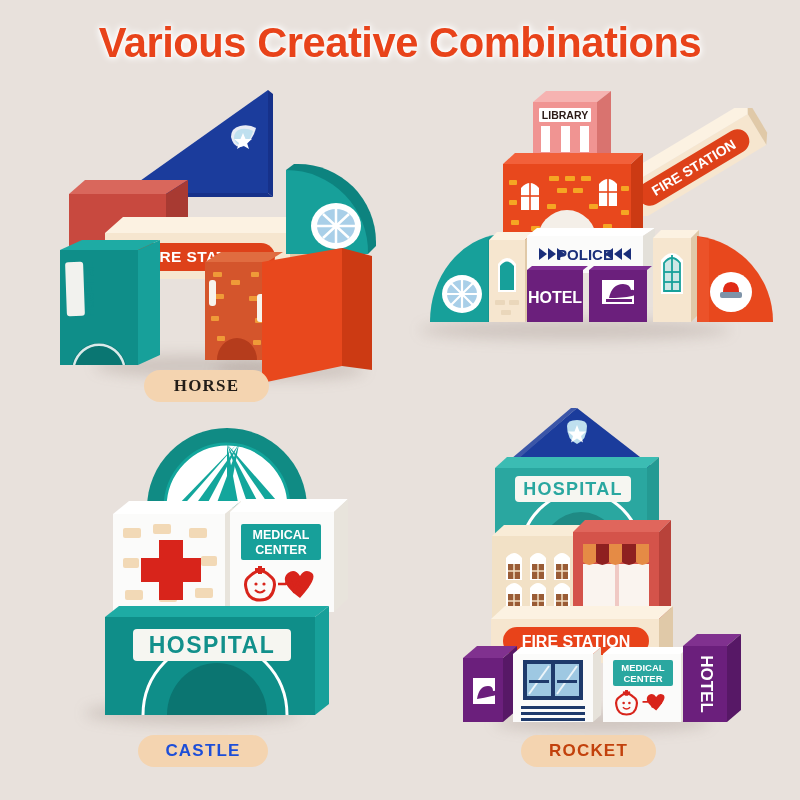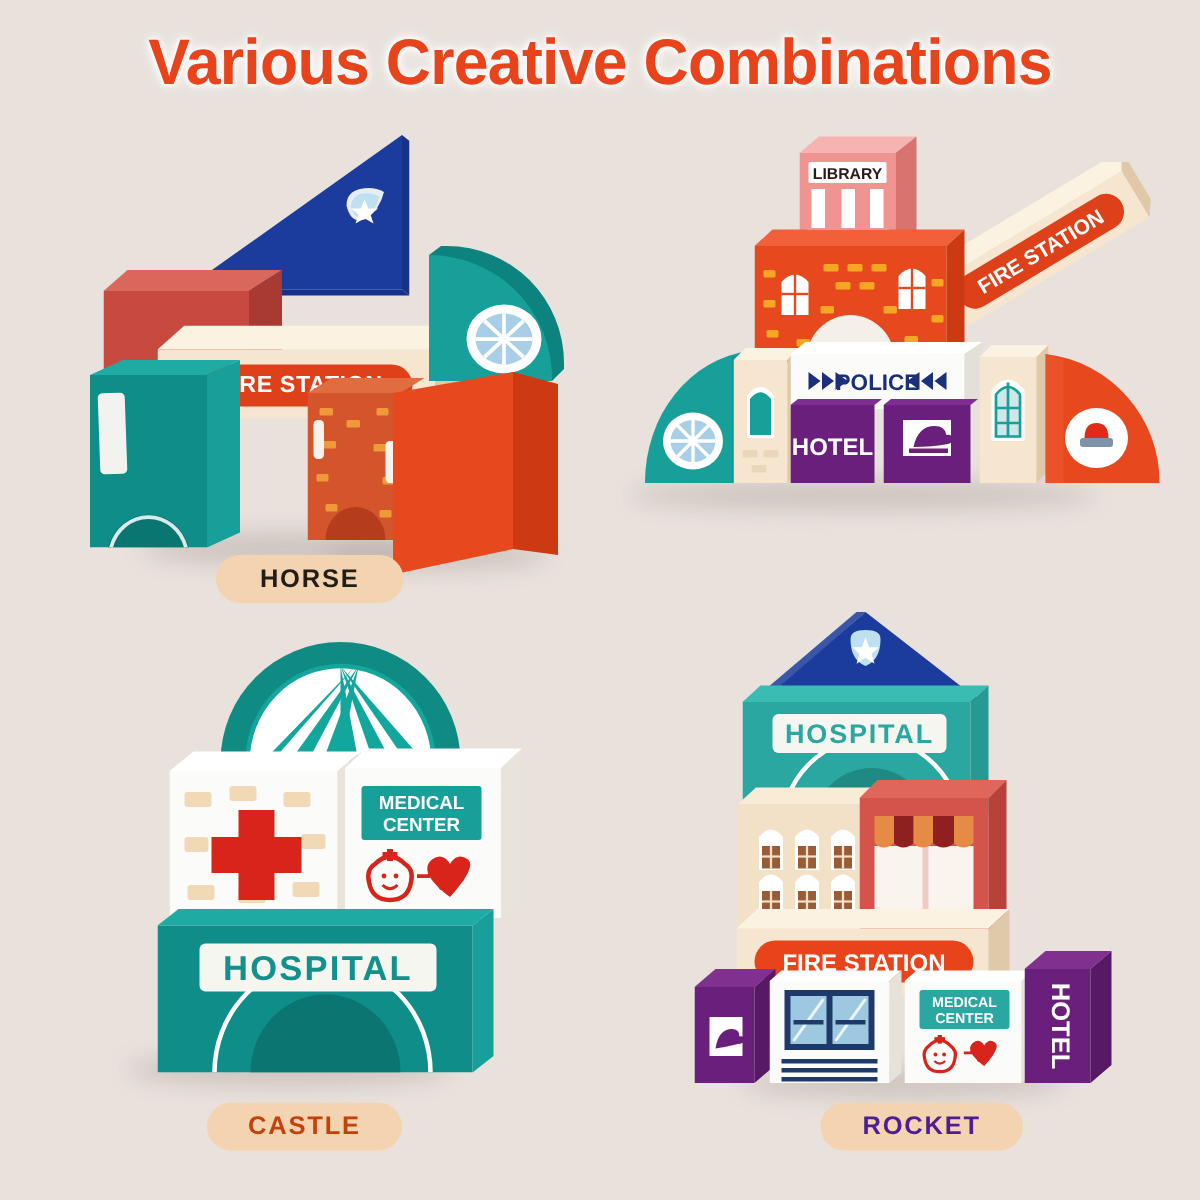--- a/index.html
+++ b/index.html
@@ -137,21 +137,21 @@
         </svg>
       </div>
 
       <div class="blk" style="left:237px;top:168px;width:110px;height:135px;">
         <svg viewBox="0 0 110 135" width="110" height="135">
           <polygon points="0,14 80,0 80,118 0,135" fill="#e8481d"></polygon>
           <polygon points="80,0 110,8 110,122 80,118" fill="#cc3a13"></polygon>
         </svg>
       </div>
 
-      <div class="label-pill" style="left: 144px; top: 290px; width: 125px; background: rgb(244, 212, 176); color: rgb(35, 29, 24);">
+      <div class="label-pill" style="left: 144px; top: 290px; width: 125px; background: rgb(244, 212, 176); color: rgb(35, 29, 24); font-family: Liberation Serif, serif;">
         <span>HORSE</span>
       </div>
     </div>
   </div>
 
   <div class="quad" id="q-tank">
     <div class="stage">
 
       <div class="sh" style="left:20px;top:240px;width:310px;height:20px;"></div>
 
@@ -379,21 +379,21 @@
           <polygon points="0,12 210,12 210,110 0,110" fill="#0f8e89"></polygon>
           <polygon points="0,12 14,1 224,1 210,12" fill="#1eaba4"></polygon>
           <polygon points="210,12 224,1 224,99 210,110" fill="#17a09a"></polygon>
           <path d="M62 110 A50 52 0 0 1 162 110 Z" fill="#0b7571"></path>
           <path d="M38 110 A72 74 0 0 1 182 110" fill="none" stroke="#ffffff" stroke-width="3"></path>
           <rect x="28" y="24" width="158" height="32" rx="4" fill="#f6f6f1"></rect>
           <text x="107" y="48" font-family="Liberation Sans, sans-serif" font-size="23" font-weight="bold" fill="#12908b" text-anchor="middle" letter-spacing="1.5">HOSPITAL</text>
         </svg>
       </div>
 
-      <div class="label-pill" style="left: 138px; top: 335px; width: 130px; background: rgb(244, 212, 176); color: #c2410c;">
+      <div class="label-pill" style="left: 138px; top: 335px; width: 130px; background: rgb(244, 212, 176); color: #1d4ed8;">
         <span>CASTLE</span>
       </div>
     </div>
   </div>
 
   <div class="quad" id="q-rocket">
     <div class="stage">
 
       <div class="sh" style="left:95px;top:312px;width:215px;height:20px;"></div>
 
@@ -545,19 +545,19 @@
 
       <div class="blk" style="left:258px;top:232px;width:62px;height:90px;">
         <svg viewBox="0 0 62 90" width="62" height="90">
           <polygon points="0,14 44,14 44,90 0,90" fill="#6b1f7c"></polygon>
           <polygon points="0,14 14,2 58,2 44,14" fill="#80318f"></polygon>
           <polygon points="44,14 58,2 58,78 44,90" fill="#571866"></polygon>
           <text x="22" y="56" font-family="Liberation Sans, sans-serif" font-size="17" font-weight="bold" fill="#ffffff" text-anchor="middle" transform="rotate(90 22 52)">HOTEL</text>
         </svg>
       </div>
 
-      <div class="label-pill" style="left: 147px; top: 335px; width: 135px; background: rgb(244, 212, 176); color: #4c1d95;">
+      <div class="label-pill" style="left: 121px; top: 335px; width: 135px; background: rgb(244, 212, 176); color: #c2410c;">
         <span>ROCKET</span>
       </div>
     </div>
   </div>
 
 </div>
 
 </body></html>

